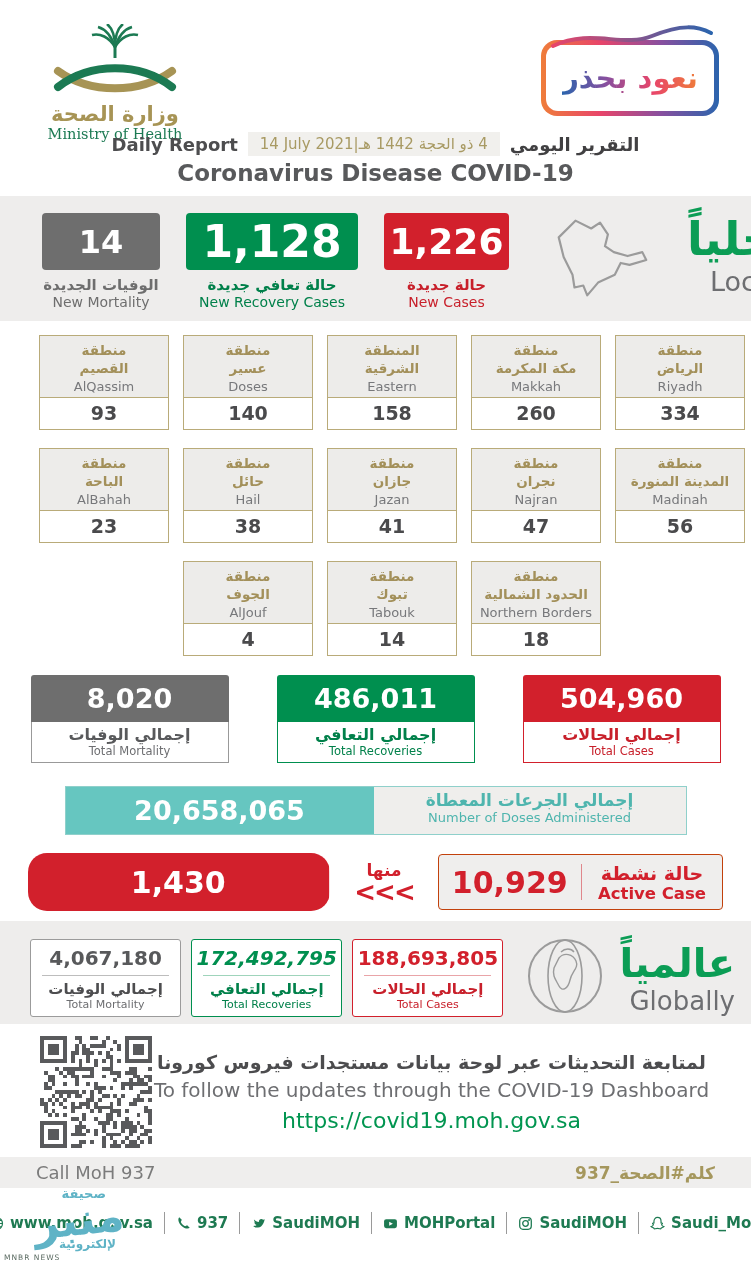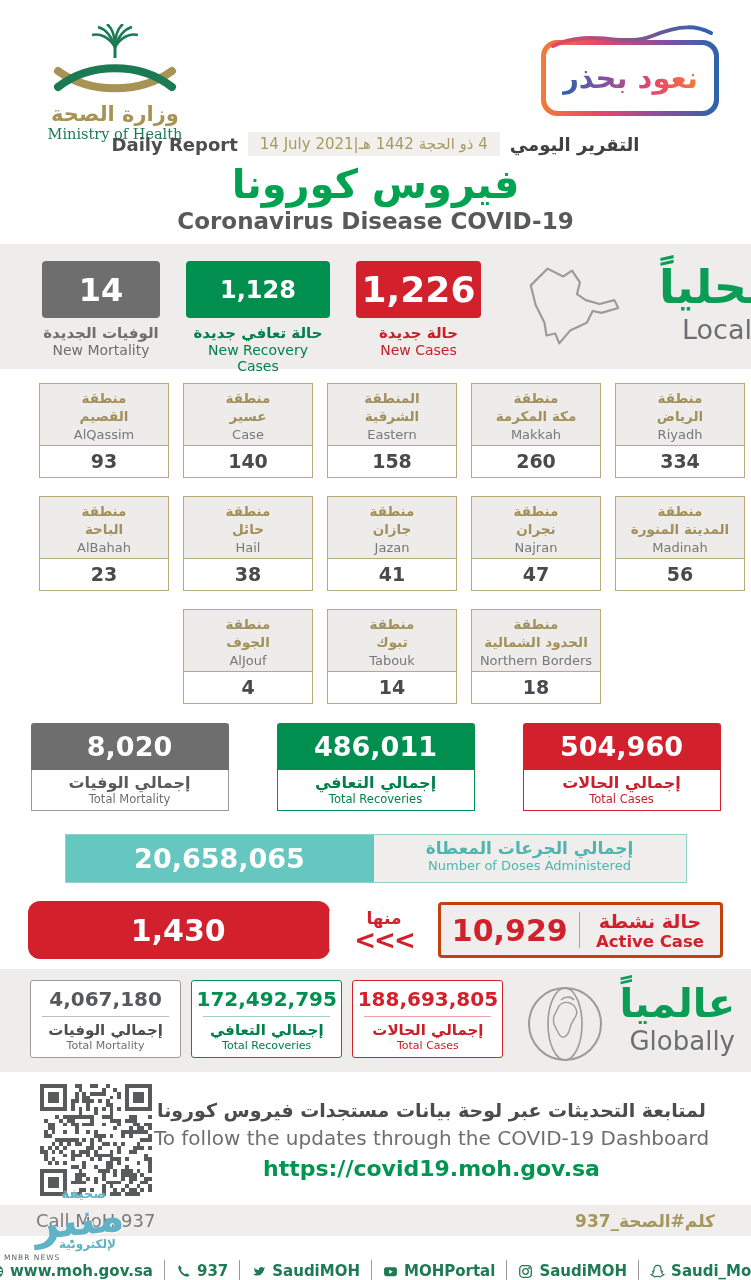--- a/index.html
+++ b/index.html
@@ -27,21 +27,21 @@
   .dr-ar { color:#414042; font-size:18px; font-weight:bold; }
   .title-ar { text-align:center; color:#01a351; font-size:40px; font-weight:bold; margin-top:4px; line-height:1.1; }
   .title-en { text-align:center; color:#58595b; font-size:23px; font-weight:bold; margin-top:2px; }
 
   
   .band { background:#eeedec; }
   .locally-band { margin-top:10px; height:125px; display:flex; align-items:flex-start; padding:17px 10px 0 42px; gap:26px; }
   .stat { text-align:center; }
   .stat-box { height:57px; border-radius:4px; display:flex; align-items:center; justify-content:center; color:#fff; font-weight:bold; }
   .stat.gray  .stat-box { background:#6e6e6e; width:118px; font-size:32px; }
-  .stat.green .stat-box { background:#008f4f; width:144px; font-size:24px; }
+  .stat.green .stat-box { background:#008f4f; width:172px; font-size:44px; }
   .stat.red   .stat-box { background:#d2202c; width:125px; font-size:36px; }
   .lab-ar { font-size:15px; font-weight:bold; margin-top:6px; }
   .lab-en { font-size:14px; }
   .stat.gray  .lab-ar, .stat.gray  .lab-en { color:#6e6e6e; }
   .stat.green .lab-ar, .stat.green .lab-en { color:#00804a; }
   .stat.red   .lab-ar, .stat.red   .lab-en { color:#c8202b; }
   .map-wrap { margin-left:8px; margin-top:-4px; }
   .loc-head { margin-left:auto; text-align:right; padding-right:6px; }
   .head-ar { font-size:46px; font-weight:800; color:#0b9d55; line-height:1.15; }
   .head-en { font-size:27px; color:#6d6e71; margin-top:0; }
@@ -71,56 +71,56 @@
 
   
   .doses { width:622px; margin:23px auto 0; display:flex; border:1px solid #8fd0cb; }
   .doses-val { flex:1; height:47px; background:#66c6c0; color:#fff; font-size:27px; font-weight:bold; display:flex; align-items:center; justify-content:center; }
   .doses-lab { width:312px; background:#efeeec; text-align:center; padding-top:3px; }
   .dl-ar { color:#4fb5ae; font-weight:bold; font-size:17px; }
   .dl-en { color:#4fb5ae; font-size:13px; }
 
   
   .crit-row { display:flex; align-items:center; margin:17px 28px 0; gap:12px; height:60px; }
-  .crit-box { width:302px; height:58px; background:#d2202c; border-radius:12px; color:#fff; display:flex; align-items:center; }
+  .crit-box { width:302px; height:58px; background:#d2202c; border-radius:19px; color:#fff; display:flex; align-items:center; }
   .crit-val { flex:1; font-size:30px; font-weight:bold; text-align:center; }
   .v-sep-w { width:1.5px; height:38px; background:rgba(255,255,255,.85); }
   .crit-labs { width:152px; text-align:center; }
   .cl-ar { font-weight:bold; font-size:19px; }
   .cl-en { font-size:16.5px; font-weight:600; }
   .minha { width:84px; text-align:center; color:#d2202c; }
   .minha-ar { font-weight:bold; font-size:17px; }
   .minha-arrows { font-size:26px; font-weight:800; letter-spacing:-2px; line-height:.95; }
-  .active-box { flex:1; height:56px; background:#efeeed; border:3px solid #c2410c; border-radius:4px; color:#d2202c; display:flex; align-items:center; }
+  .active-box { flex:1; height:56px; background:#efeeed; border:1px solid #c2410c; border-radius:4px; color:#d2202c; display:flex; align-items:center; }
   .act-val { flex:1; font-size:30px; font-weight:bold; text-align:center; }
   .v-sep-r { width:1.5px; height:36px; background:rgba(210,32,44,.5); }
   .act-labs { width:140px; text-align:center; }
 
   
-  .globally-band { margin-top:9px; height:103px; display:flex; align-items:flex-start; padding:11px 8px 0 30px; gap:10px; }
+  .globally-band { margin-top:9px; height:103px; display:flex; align-items:center; padding:11px 8px 0 30px; gap:10px; }
   .gbox { width:152px; background:#fff; border:1px solid; border-radius:3px; text-align:center; padding:6px 2px 5px; }
   .gbox .gnum { font-size:20px; font-weight:bold; }
   .gbox .gdiv { height:1px; margin:5px 9px 4px; }
   .g-ar { font-weight:bold; font-size:15px; }
   .g-en { font-size:11px; }
   .g-gray  { border-color:#9b9b9b; } .g-gray .gnum{color:#58595b;} .g-gray .gdiv{background:#bdbdbd;} .g-gray .g-ar{color:#4d4d4f;} .g-gray .g-en{color:#6d6e71;}
-  .g-green { border-color:#008f4f; } .g-green .gnum{color:#008f4f;} .g-green .gdiv{background:#9fd4bb;} .g-green .g-ar{color:#00804a;} .g-green .g-en{color:#00804a;}
+  .g-green { border-color:#008f4f; } .g-green .gnum{color:#008f4f;font-style:italic;} .g-green .gdiv{background:#9fd4bb;} .g-green .g-ar{color:#00804a;} .g-green .g-en{color:#00804a;}
   .g-red   { border-color:#d2202c; } .g-red .gnum{color:#d2202c;} .g-red .gdiv{background:#e9a4a8;} .g-red .g-ar{color:#c8202b;} .g-red .g-en{color:#c8202b;}
   .globe-wrap { margin-left:8px; }
   .glob-head { margin-left:auto; text-align:right; padding-right:8px; }
   .glob-head .head-ar { font-size:40px; }
   .glob-head .head-en { font-size:26px; }
 
   
   .qr-sec { display:flex; align-items:center; margin:10px 40px 0; height:116px; }
   .qr { width:112px; height:112px; }
   .qr-text { flex:1; text-align:center; }
   .dash-ar { color:#4c4c4e; font-weight:bold; font-size:19px; }
   .dash-en { color:#6d6e71; font-size:20px; margin-top:5px; }
-  .dash-url { color:#019550; font-size:22px; font-weight:bold; margin-top:6px; text-decoration:none; display:inline-block; }
+  .dash-url { color:#019550; font-size:22px; font-weight:normal; margin-top:6px; text-decoration:none; display:inline-block; }
 
   
   .call-band { margin-top:7px; height:31px; background:#efeeed; display:flex; justify-content:space-between; align-items:center; padding:0 36px; }
   .call-en { color:#7b7b7b; font-size:18px; }
   .call-ar { color:#a5975d; font-size:17px; font-weight:bold; }
   .footer { display:flex; justify-content:center; align-items:center; padding-top:24px; }
   .flink { display:flex; align-items:center; gap:6px; padding:2px 11px; border-left:1px solid #9a9a9a; color:#1e7a52; font-weight:600; font-size:15px; }
   .flink:first-child { border-left:none; }
   .fic { width:15px; height:15px; }
 
@@ -177,21 +177,20 @@
   <div class="date-row">
     <span class="dr-en">Daily Report</span>
     <span class="date-pill">
       <span>14 July 2021</span>
       <span>|</span>
       <span dir="rtl">4 ذو الحجة 1442 هـ</span>
     </span>
     <span class="dr-ar" dir="rtl">التقرير اليومي</span>
   </div>
 
-  <div class="title-ar" dir="rtl">فيروس كورونا</div>
   <div class="title-en">Coronavirus Disease COVID-19</div>
 
   <div class="band locally-band">
     <div class="stat gray">
       <div class="stat-box">14</div>
       <div class="lab-ar" dir="rtl">الوفيات الجديدة</div>
       <div class="lab-en">New Mortality</div>
     </div>
     <div class="stat green">
       <div class="stat-box">1,128</div>
@@ -218,21 +217,21 @@
     <div class="region-card">
       <div class="rc-head">
           <div class="rc-ar" dir="rtl"><span>منطقة</span><br><span>القصيم</span></div>
       <div class="rc-en">AlQassim</div>
         </div>
       <div class="rc-val">93</div>
     </div>
     <div class="region-card">
       <div class="rc-head">
           <div class="rc-ar" dir="rtl"><span>منطقة</span><br><span>عسير</span></div>
-      <div class="rc-en">Case</div>
+      <div class="rc-en">Doses</div>
         </div>
       <div class="rc-val">140</div>
     </div>
     <div class="region-card">
       <div class="rc-head">
           <div class="rc-ar" dir="rtl"><span>المنطقة</span><br><span>الشرقية</span></div>
       <div class="rc-en">Eastern</div>
         </div>
       <div class="rc-val">158</div>
     </div>

